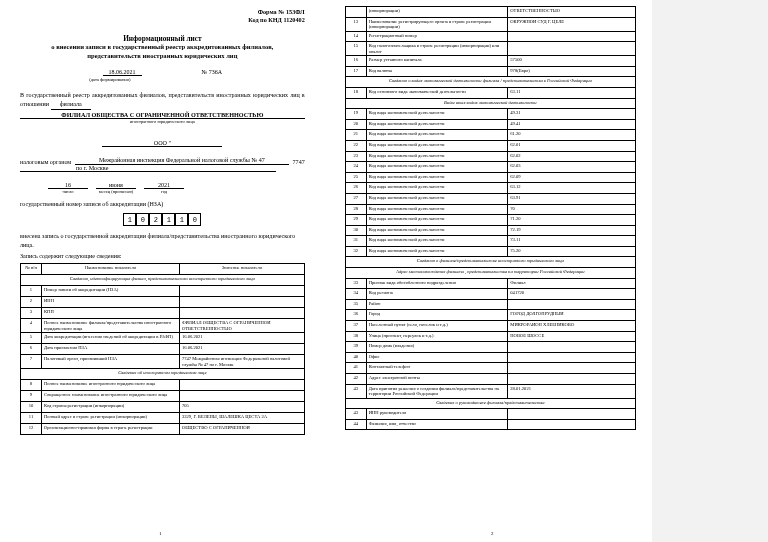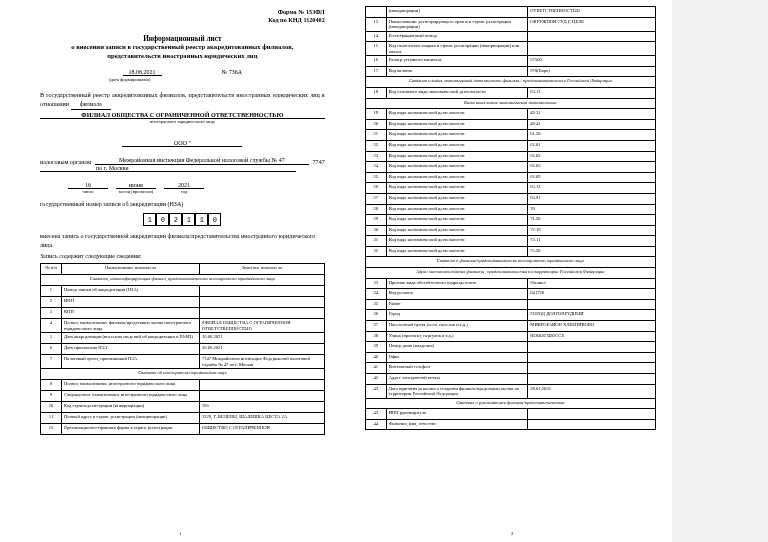--- a/index.html
+++ b/index.html
@@ -1,17 +1,17 @@
 <!DOCTYPE html>
 <html><head>
 <meta charset="utf-8">
 <style>
   html,body{margin:0;padding:0;background:#f2f2f2;}
   body{font-family:"Liberation Serif", serif;}
-  .page-wrap{width:652px;height:542px;background:#ffffff;position:relative;display:flex;gap:12px;padding-left:20px;}
+  .page-wrap{width:652px;height:542px;background:#ffffff;position:relative;display:flex;gap:12px;}
   .page{position:relative;background:#fff;}
   .page-left{width:384px;height:542px;padding:6px 16px 0 20px;box-sizing:border-box;}
   .page-right{width:384px;height:542px;padding:6px 16px 0 12px;box-sizing:border-box;}
   .hdr-right{text-align:right;font-size:6.2px;line-height:1.25;font-weight:bold;margin-top:2px;}
   .title{text-align:center;font-weight:bold;font-size:7.3px;line-height:1.35;margin-top:10px;}
   .subtitle{text-align:center;font-size:6.6px;line-height:1.3;font-weight:bold;}
   .dateline{display:flex;justify-content:center;gap:60px;font-size:6px;margin-top:9px;}
   .dateline .u{border-bottom:0.6px solid #000;padding:0 6px;}
   .centered-small{text-align:center;font-size:4.6px;margin-top:1px;}
   .para{font-size:6.1px;line-height:1.45;margin-top:9px;text-align:justify;}

